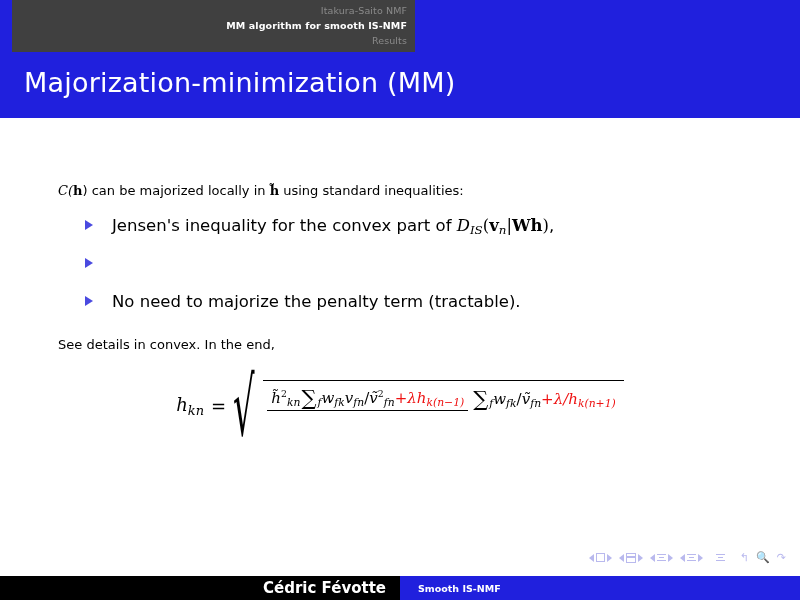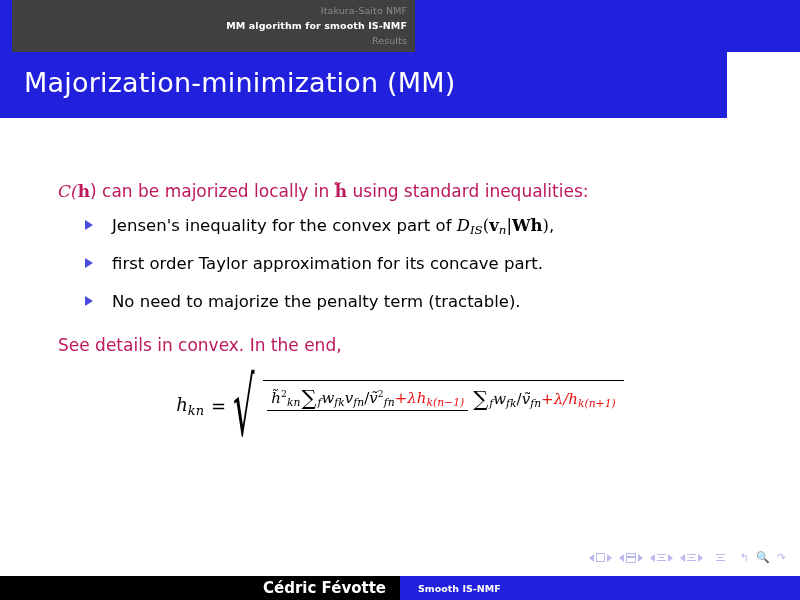--- a/index.html
+++ b/index.html
@@ -39,21 +39,21 @@
     letter-spacing: .1px;
     white-space: nowrap;
   }
   .headline.dim  { color: #8a8a8a; }
   .headline.cur  { color: #ffffff; font-weight: bold; }
 
   
   .titleband {
     position: absolute;
     left: 0; top: 52px;
-    width: 727px; height: 66px;
+    width: 800px; height: 66px;
     background: #2020dd;
   }
   .titletext {
     position: absolute;
     left: 24px; top: 14px;
     color: #ffffff;
     font-size: 27px;
     line-height: 34px;
     font-weight: normal;
     letter-spacing: .2px;
@@ -63,24 +63,24 @@
   
   .body {
     position: absolute;
     left: 0; top: 118px;
     width: 800px; height: 440px;
     background: #ffffff;
   }
 
   .para {
     position: absolute;
-    font-size: 17px;
+    font-size: 13px;
     line-height: 22px;
     white-space: nowrap;
-    color: #be185d;
+    color: #000000;
   }
   .lead   { left: 58px; top: 62px; }
   .closing{ left: 58px; top: 216px; }
 
   .bullets {
     position: absolute;
     left: 84px; top: 98px;
   }
   .bullet {
     position: relative;
@@ -253,21 +253,20 @@
 
   <div class="bullets">
 
     <div class="bullet">
       <span class="tri"></span>
       <span>Jensen's inequality for the convex part of </span><span class="mi">D</span><span class="sub">IS</span><span class="mup">(</span><span class="mb">v</span><span class="sub">n</span><span class="mup">|</span><span class="mb">Wh</span><span class="mup">)</span><span>,</span>
     </div>
 
     <div class="bullet">
       <span class="tri"></span>
-      <span>first order Taylor approximation for its concave part.</span>
     </div>
 
     <div class="bullet">
       <span class="tri"></span>
       <span>No need to majorize the penalty term (tractable).</span>
     </div>
 
   </div>
 
   <div class="para closing">See details in convex. In the end,</div>

